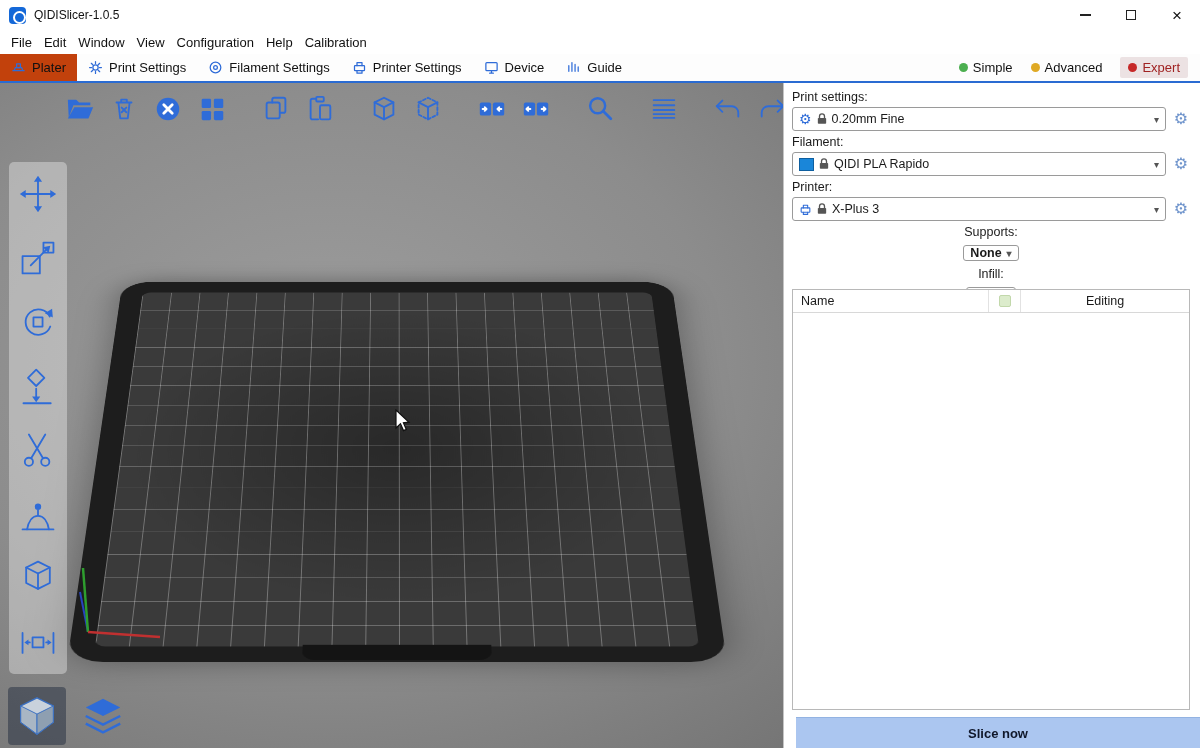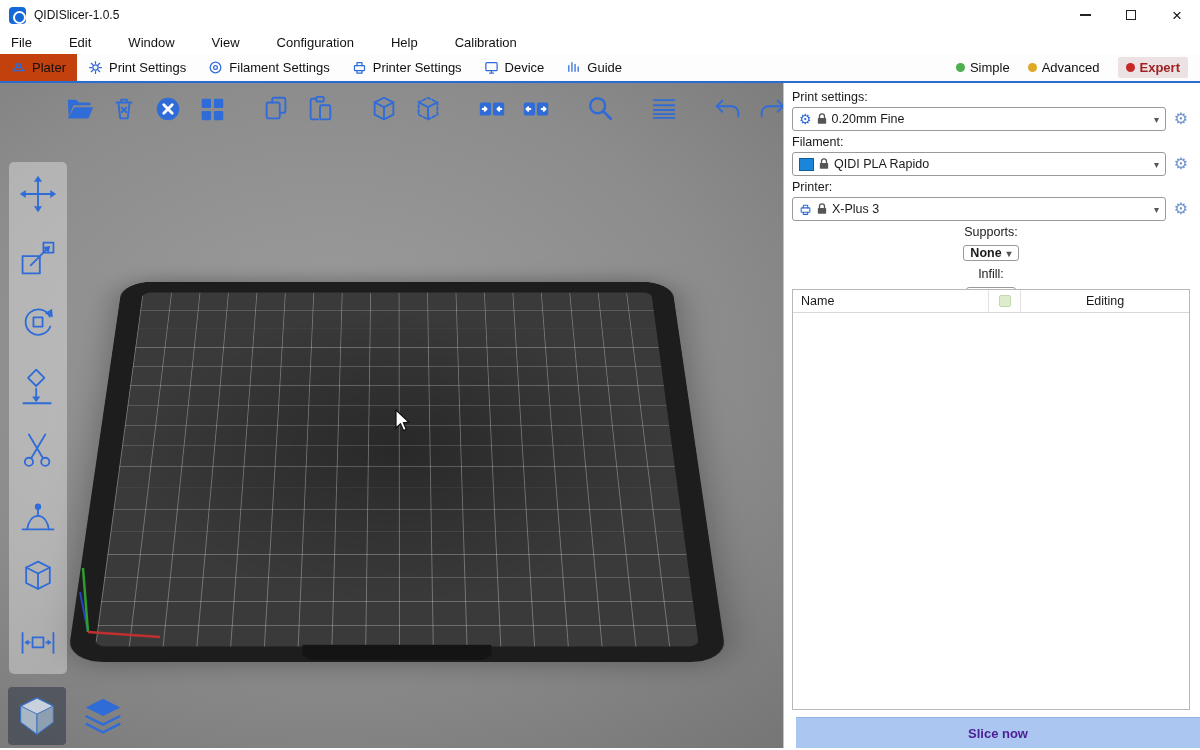--- a/index.html
+++ b/index.html
@@ -11,37 +11,37 @@
   .titlebar { height:30px; display:flex; align-items:center; gap:8px; padding-left:9px; font-size:12px; background:#fff; }
   .appicon { width:17px; height:17px; border-radius:4px; background:#1468d8; position:relative; flex:0 0 auto; }
   .appicon::after { content:""; position:absolute; left:4px; top:4px; width:9px; height:9px; border:2px solid #fff; border-radius:50%; }
   .wincontrols { margin-left:auto; display:flex; height:100%; }
   .winbtn { width:46px; height:100%; display:flex; align-items:center; justify-content:center; cursor:pointer; }
   .min-glyph { width:11px; height:2px; background:#222; }
   .max-glyph { width:10px; height:10px; border:1.4px solid #222; }
   .close-glyph { font-size:17px; line-height:1; color:#111; }
 
   
-  .menubar { height:24px; display:flex; align-items:center; gap:37px; padding-left:11px; font-size:13px; background:#fff; }
+  .menubar { height:24px; display:flex; align-items:center; gap:12px; padding-left:11px; font-size:13px; background:#fff; }
   .menu-item { cursor:pointer; }
 
   
   .tabbar { height:29px; display:flex; align-items:stretch; border-bottom:2px solid #2a6bd2; background:#fdfdfd; font-size:13px; }
   .tab { display:flex; align-items:center; gap:6px; padding:0 11px; cursor:pointer; }
   .tab.active { background:#c2410c; }
   svg.blue { stroke:#2f6cd8; fill:none; stroke-width:2; stroke-linecap:round; stroke-linejoin:round; }
   svg.blue .f { fill:#2f6cd8; stroke:none; }
   svg.blue .w { stroke:#fff; }
   .modes { margin-left:auto; display:flex; align-items:center; gap:18px; padding-right:12px; }
   .mode { display:flex; align-items:center; gap:5px; cursor:pointer; }
   .dot { width:9px; height:9px; border-radius:50%; }
   .dot-simple { background:#4caf50; }
   .dot-advanced { background:#dfa924; }
   .dot-expert { background:#c62828; }
-  .mode.expert { background:#ece2e3; padding:3px 8px; border-radius:2px; color:#a02222; font-weight:bold; }
+  .mode.expert { background:#ece2e3; padding:3px 8px; border-radius:2px; color:#a02222; font-weight:normal; }
 
   
   .main { display:flex; height:665px; }
 
   
   .viewport { position:relative; width:783px; height:665px; overflow:hidden;
     background:radial-gradient(ellipse 720px 520px at 42% 42%, #9d9d9d 0%, #8c8c8c 55%, #747474 100%); }
 
   .toolbar { position:absolute; top:6px; left:62px; display:flex; align-items:center; gap:9px; }
   .tbtn { width:35px; height:40px; display:flex; align-items:center; justify-content:center; cursor:pointer; }
@@ -89,21 +89,21 @@
 
   .objlist { position:absolute; top:206px; left:8px; right:10px; bottom:38px; border:1px solid #b8b8b8; background:#fff; }
   .objhead { height:23px; display:flex; align-items:center; border-bottom:1px solid #d8d8d8; font-size:12.5px; }
   .oh { height:100%; display:flex; align-items:center; }
   .oh.name { width:196px; padding-left:8px; border-right:1px solid #e2e2e2; cursor:pointer; }
   .oh.mid { width:32px; justify-content:center; border-right:1px solid #e2e2e2; cursor:pointer; }
   .oh.edit { flex:1; justify-content:center; cursor:pointer; }
   .greensq { width:12px; height:12px; background:#dceccc; border:1px solid #c2d8ab; border-radius:2px; }
 
   .slice-btn { position:absolute; left:12px; right:0; bottom:0; height:31px; background:#abc6f0; border-top:1px solid #93b3e2;
-    display:flex; align-items:center; justify-content:center; font-weight:bold; font-size:13px; color:#4c1d95; cursor:pointer; }
+    display:flex; align-items:center; justify-content:center; font-weight:bold; font-size:13px; color:#0f172a; cursor:pointer; }
 </style>
 </head>
 <body>
 
 <div class="app">
 
   <div class="titlebar">
     <span class="appicon"></span>
     <span>QIDISlicer-1.0.5</span>
     <div class="wincontrols">

